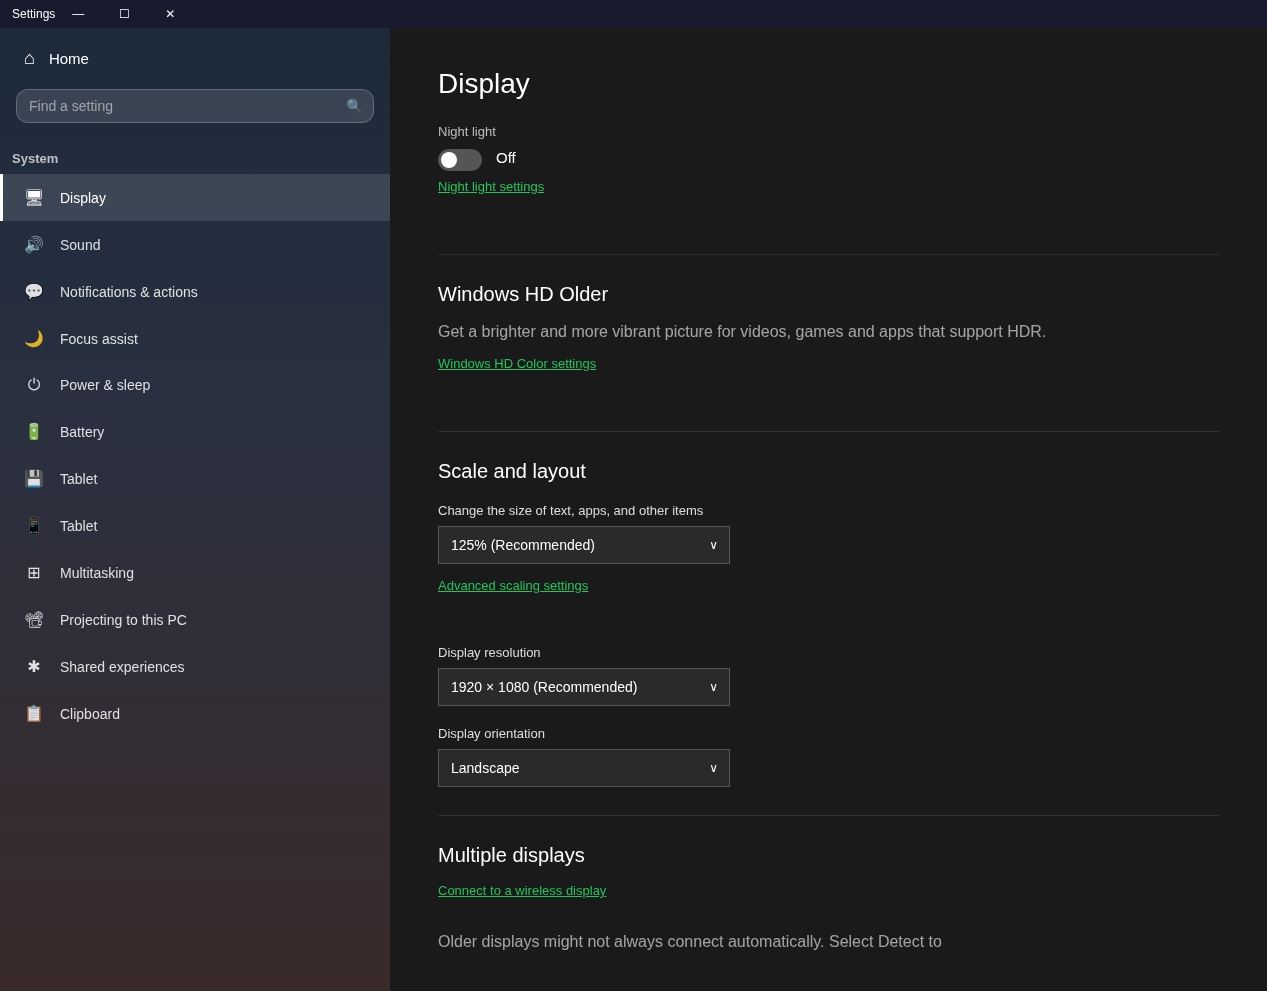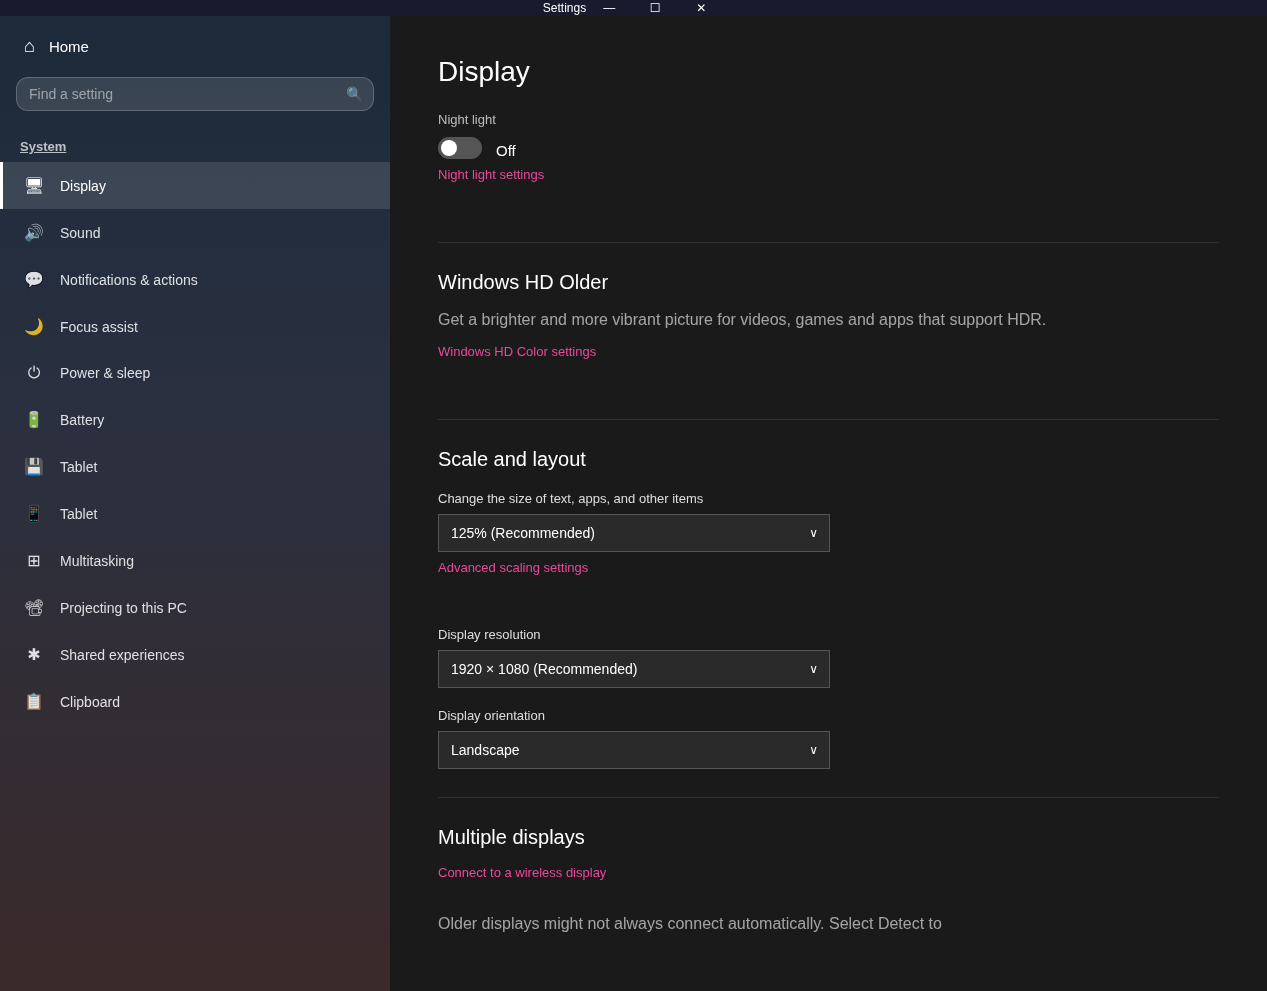--- a/index.html
+++ b/index.html
@@ -11,23 +11,23 @@
       color: #fff;
       overflow: hidden;
       display: flex;
       flex-direction: column;
     }
 
     
     .title-bar {
       display: flex;
       align-items: center;
-      justify-content: center;
+      justify-content: flex-start;
       background: #1a1a2e;
-      height: 16px;
+      height: 28px;
       padding: 0 12px;
       flex-shrink: 0;
     }
     .title-bar-title {
       font-size: 12px;
       color: #fff;
     }
     .title-bar-controls {
       display: flex;
       gap: 0;
@@ -92,28 +92,27 @@
     .sidebar-search-icon {
       position: absolute;
       right: 10px;
       top: 50%;
       transform: translateY(-50%);
       color: rgba(255,255,255,0.6);
       font-size: 14px;
     }
 
     .sidebar-section-label {
-      padding: 12px 24px 8px 20px;
+      padding: 12px 24px 8px 12px;
       font-size: 11px;
       font-weight: 600;
       color: rgba(255,255,255,0.7);
       text-transform: none;
       letter-spacing: 0;
       font-size: 13px;
-      text-decoration: underline;
     }
 
     .sidebar-item {
       display: flex;
       align-items: center;
       gap: 16px;
       padding: 14px 24px;
       cursor: pointer;
       color: rgba(255,255,255,0.85);
       position: relative;
@@ -158,21 +157,21 @@
     }
 
     .section-label {
       font-size: 13px;
       color: rgba(255,255,255,0.7);
       margin-bottom: 10px;
     }
 
     .toggle-row {
       display: flex;
-      align-items: flex-end;
+      align-items: flex-start;
       gap: 14px;
       margin-bottom: 6px;
     }
 
     .toggle {
       width: 44px;
       height: 22px;
       background: #555;
       border-radius: 11px;
       position: relative;
@@ -191,25 +190,26 @@
       left: 3px;
       transition: left 0.2s;
     }
 
     .toggle-label {
       font-size: 15px;
       color: #fff;
     }
 
     .link-orange {
-      color: #ec4899;
+      color: #22c55e;
       font-size: 13px;
       cursor: pointer;
       margin-bottom: 32px;
       display: inline-block;
+      text-decoration: underline;
     }
 
     .section-title {
       font-size: 20px;
       font-weight: 400;
       color: #fff;
       margin-bottom: 14px;
       margin-top: 8px;
     }
 
@@ -221,22 +221,22 @@
     }
 
     .select-label {
       font-size: 13px;
       color: rgba(255,255,255,0.85);
       margin-bottom: 8px;
       margin-top: 20px;
     }
     .select-wrapper {
       position: relative;
-      width: 392px;
-      margin-bottom: 6px;
+      width: 292px;
+      margin-bottom: 12px;
     }
     .select-wrapper select {
       width: 100%;
       background: #2a2a2a;
       border: 1px solid #555;
       color: #fff;
       padding: 10px 36px 10px 12px;
       font-size: 14px;
       appearance: none;
       cursor: pointer;

